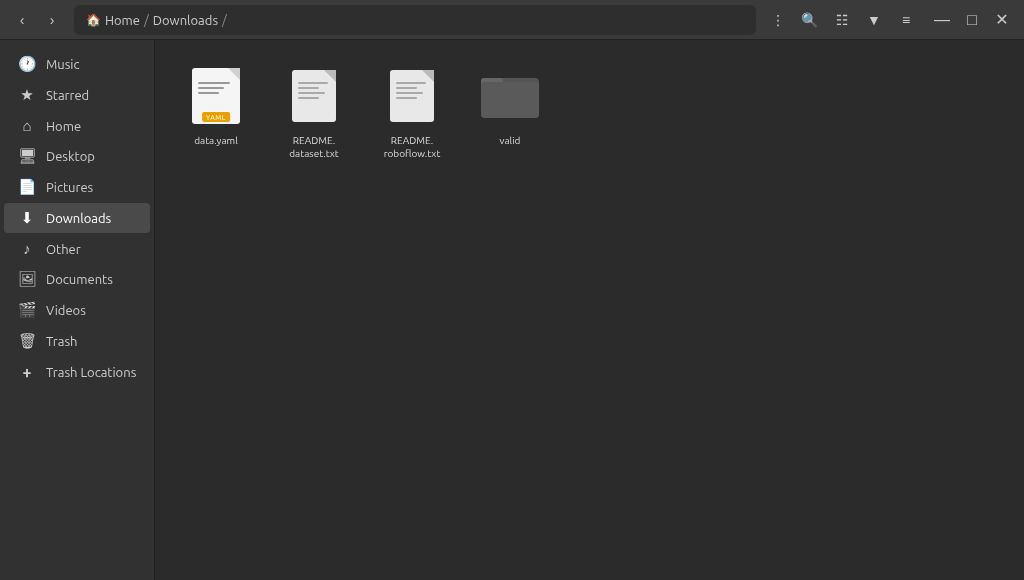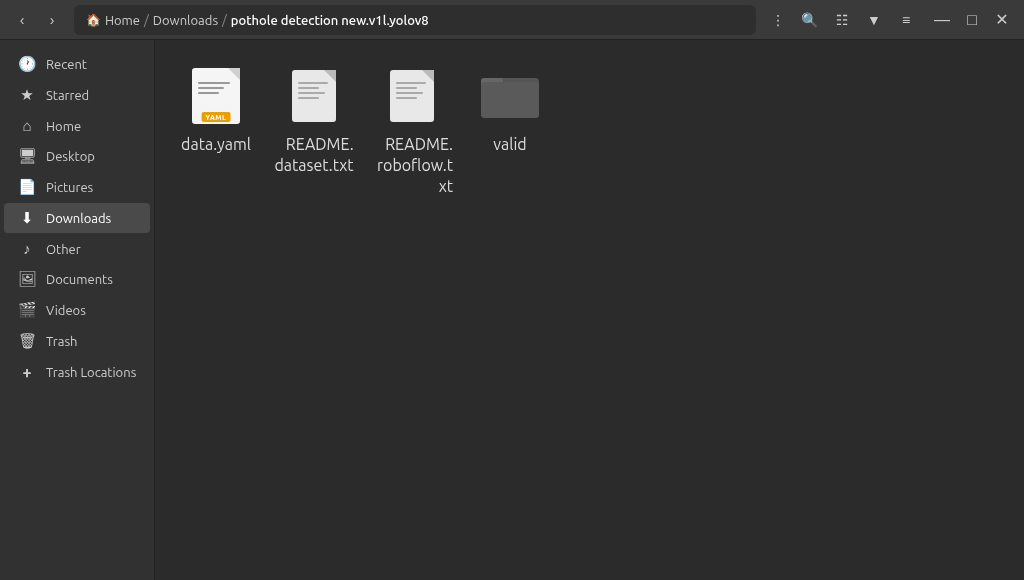--- a/index.html
+++ b/index.html
@@ -210,21 +210,21 @@
       clip-path: polygon(0 0, 100% 100%, 100% 0);
     }
     .yaml-icon .yaml-badge {
       position: absolute;
       bottom: 4px;
       left: 50%;
       transform: translateX(-50%);
       background: #e8a000;
       color: #fff;
       font-size: 7px;
-      font-weight: bold;
+      font-weight: normal;
       padding: 1px 4px;
       border-radius: 2px;
       letter-spacing: 0.5px;
       white-space: nowrap;
     }
     .yaml-icon .yaml-lines {
       position: absolute;
       top: 16px;
       left: 8px;
       width: 32px;
@@ -276,23 +276,23 @@
     }
     .txt-icon .line.short { width: 70%; }
 
     
     .folder-icon-svg {
       width: 58px;
       height: 52px;
     }
 
     .file-label {
-      font-size: 16px;
+      font-size: 10px;
       color: #ddd;
-      text-align: right;
+      text-align: center;
       word-break: break-word;
       line-height: 1.3;
       max-width: 88px;
     }
   </style>
 </head>
 <body>
 
 <div class="titlebar">
   <div class="titlebar-nav">
@@ -303,21 +303,20 @@
       <span>›</span>
     </button>
   </div>
 
   <div class="breadcrumb-area">
     <span style="font-size:12px;margin-right:4px;">🏠</span>
     <span class="breadcrumb-item">Home</span>
     <span class="breadcrumb-sep">/</span>
     <span class="breadcrumb-item">Downloads</span>
     <span class="breadcrumb-sep">/</span>
-    <span class="breadcrumb-current">pothole detection new.v1l.yolov8</span>
   </div>
 
   <div class="titlebar-actions">
     <button class="action-btn">
       <span>⋮</span>
     </button>
     <button class="action-btn">
       <span>🔍</span>
     </button>
     <button class="action-btn">
@@ -342,21 +341,21 @@
       <span>✕</span>
     </button>
   </div>
 </div>
 
 <div class="main-area">
 
   <div class="sidebar">
     <div class="sidebar-item">
       <span class="sidebar-icon">🕐</span>
-      <span class="sidebar-label">Recent</span>
+      <span class="sidebar-label">Music</span>
     </div>
     <div class="sidebar-item">
       <span class="sidebar-icon">★</span>
       <span class="sidebar-label">Starred</span>
     </div>
     <div class="sidebar-item">
       <span class="sidebar-icon">⌂</span>
       <span class="sidebar-label">Home</span>
     </div>
     <div class="sidebar-item">

